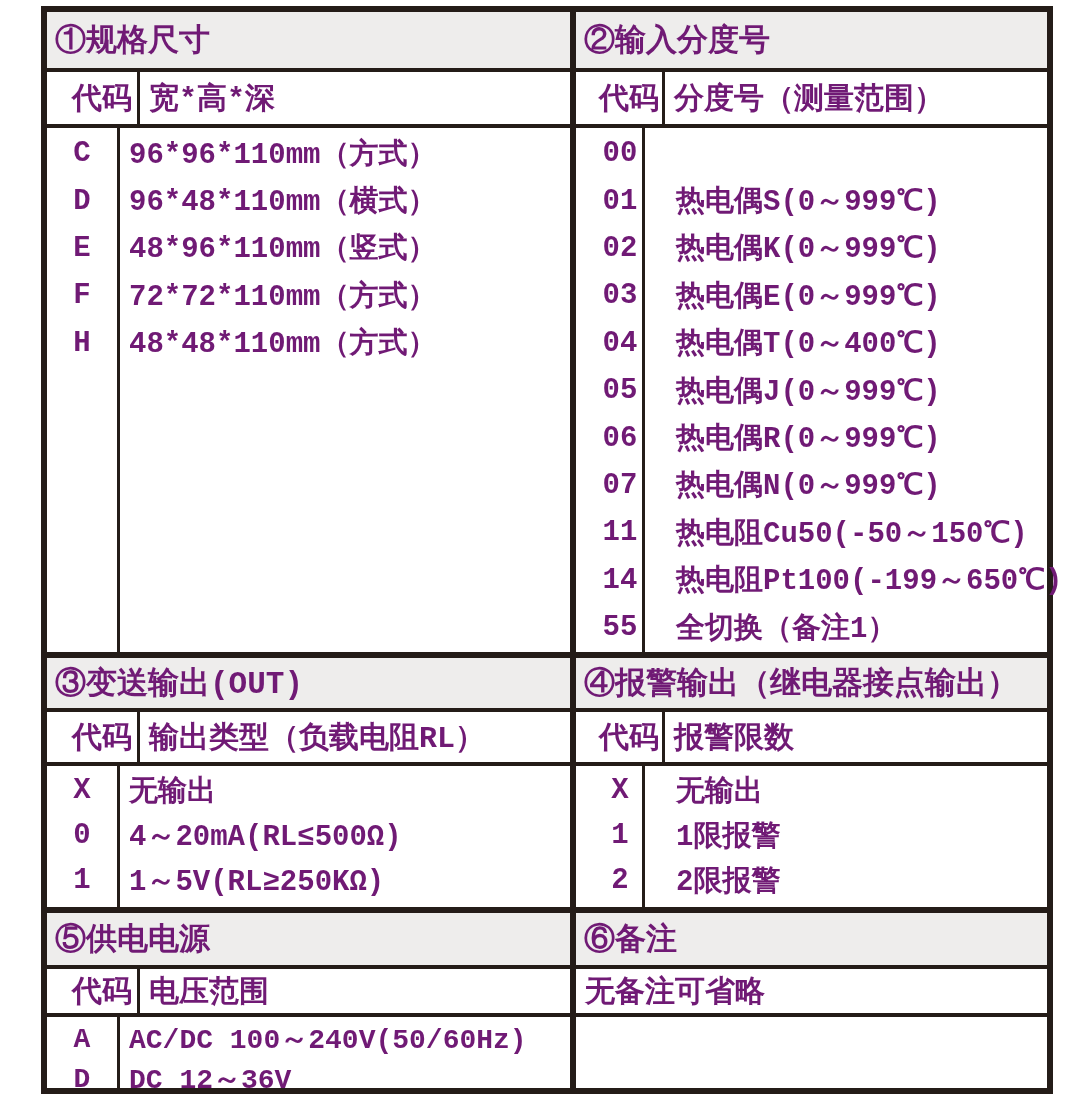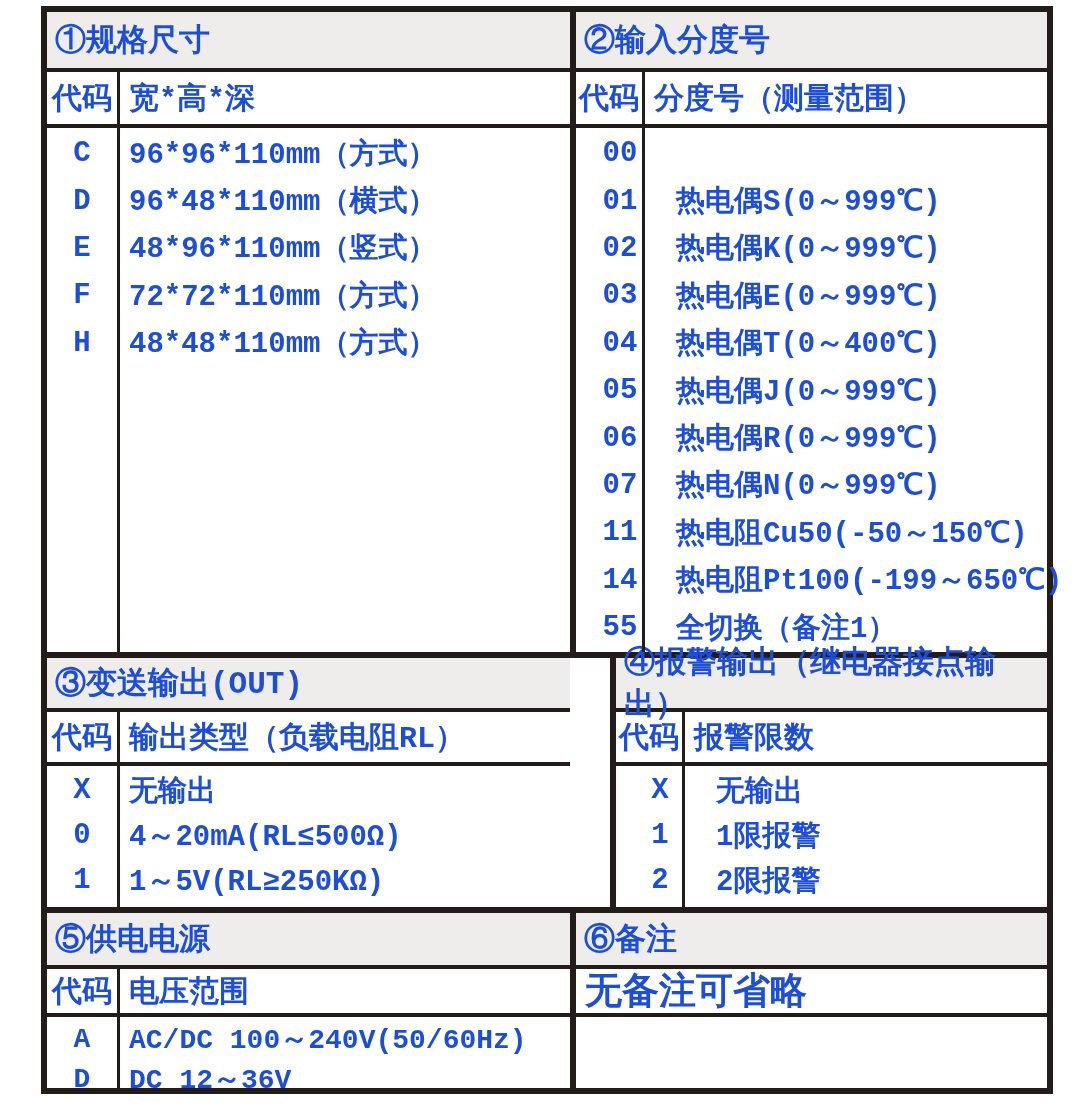--- a/index.html
+++ b/index.html
@@ -2,39 +2,39 @@
 <html><head>
 <meta charset="utf-8">
 <style>
   * { box-sizing: border-box; margin: 0; padding: 0; }
   html, body { background: #ffffff; }
   .page {
     position: relative;
     width: 1080px;
     height: 1103px;
     background: #ffffff;
-    color: #1d4ed8;
+    color: #701a75;
     font-family: "Liberation Mono", "DejaVu Sans Mono", monospace;
     font-weight: 700;
     overflow: hidden;
   }
   .otable {
     position: absolute;
     left: 41px;
     top: 6px;
     width: 1012px;
     height: 1088px;
     border: 6px solid #241c18;
     display: flex;
     flex-direction: column;
     background: #ffffff;
   }
   .band { display: flex; flex-direction: row; min-height: 0; }
   .band-top { height: 640px; }
-  .band-mid { height: 255px; border-top: 6px solid #241c18; gap: 40px; }
+  .band-mid { height: 255px; border-top: 6px solid #241c18; }
   .band-bot { flex: 1; border-top: 6px solid #241c18; }
   .half { display: flex; flex-direction: column; min-width: 0; }
   .half.left  { width: 523px; flex: none; }
   .half.right { flex: 1; border-left: 6px solid #241c18; }
 
   .sec-header {
     height: 60px;
     border-bottom: 4px solid #241c18;
     background: #eeedec;
     display: flex;
@@ -83,25 +83,25 @@
 
   .cell { display: flex; align-items: center; min-width: 0; }
   .code {
     width: 70px;
     flex: none;
     justify-content: center;
     text-align: center;
   }
   .half.right .code { width: 88px; }
   .col-row .code { border-right: 3px solid #241c18; }
-  .col-row .code { width: 73px; }
+  .col-row .code { width: 73px; margin-left: 20px; }
   .half.right .col-row .code { width: 69px; }
   .row .code { margin-right: 3px; }
   .desc { flex: 1; padding-left: 9px; white-space: nowrap; }
-  .note { flex: 1; padding-left: 9px; font-size: 37px; }
+  .note { flex: 1; padding-left: 9px; font-size: 30px; }
 </style>
 </head>
 <body>
 
 <div class="page">
   <div class="otable">
 
     <div class="band band-top">
       <div class="half left">
         <div class="sec-header">①规格尺寸</div>

